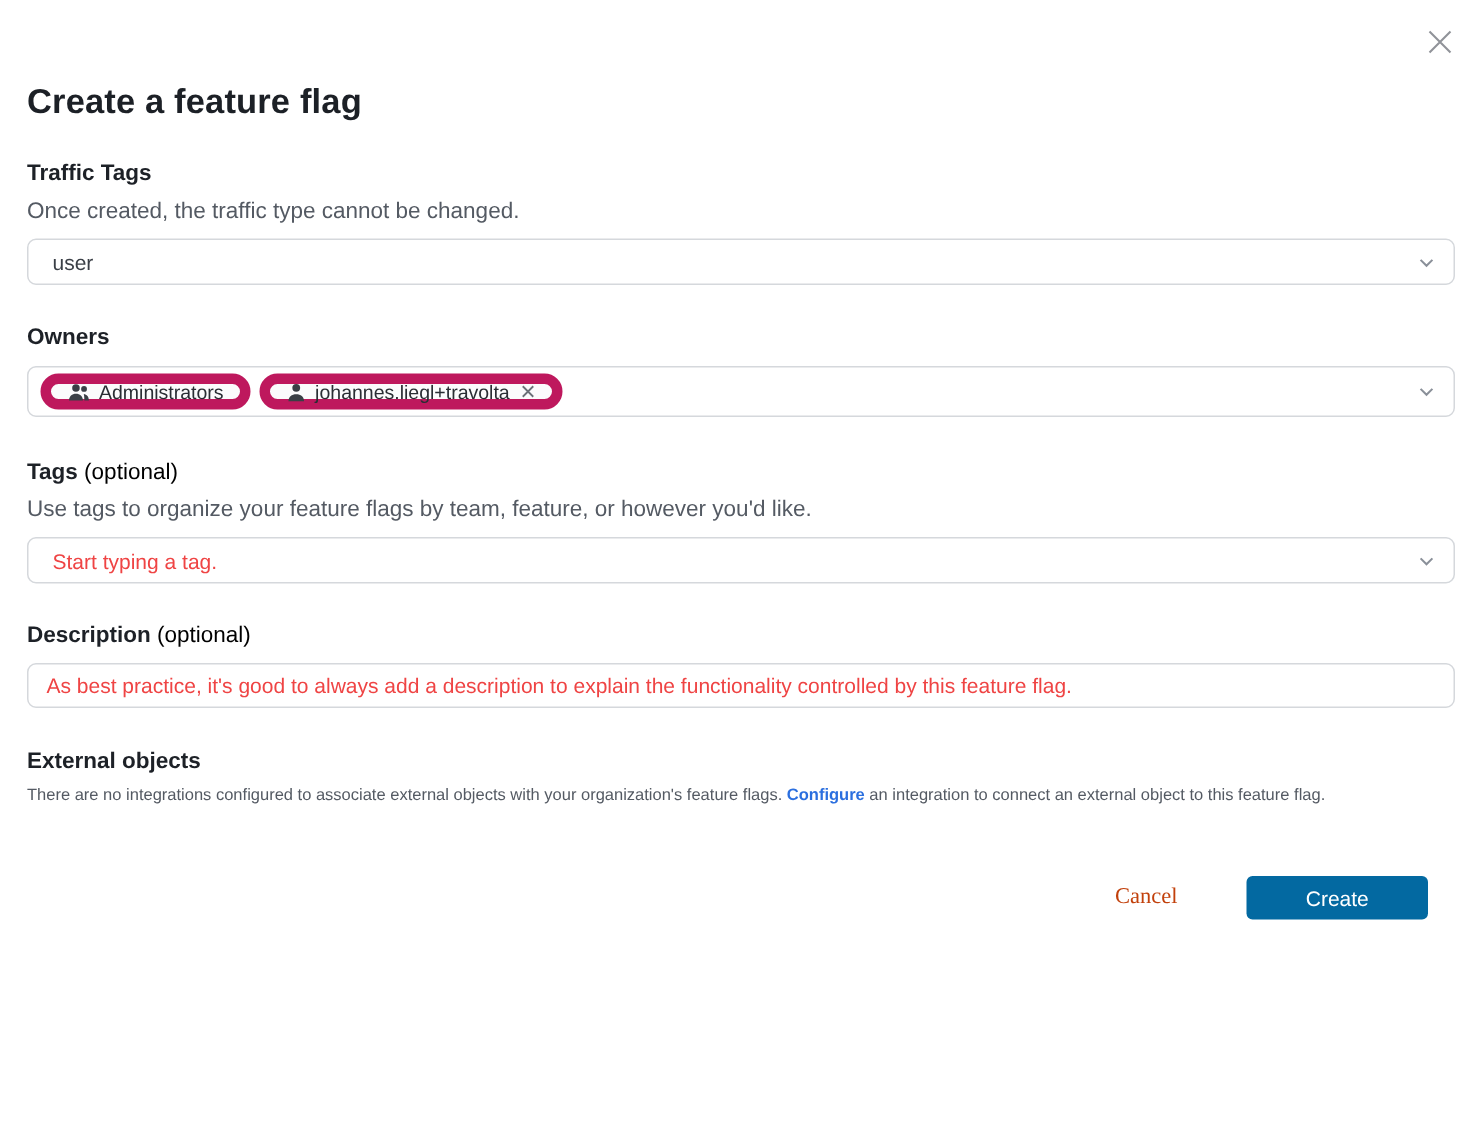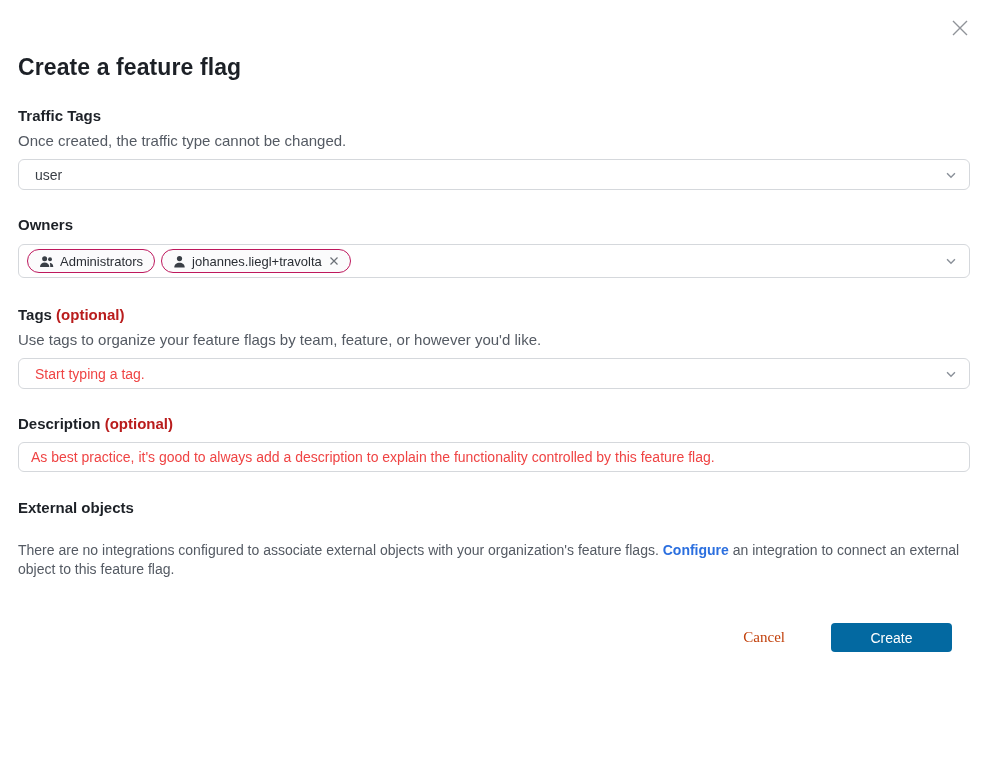--- a/index.html
+++ b/index.html
@@ -21,21 +21,21 @@
     display: flex; align-items: center; justify-content: center;
     cursor: pointer; background: none; border: none;
   }
 
   h1.title { font-size: 23px; font-weight: 700; letter-spacing: 0.1px; color: #1c2026; }
 
   .group { margin-top: 25px; }
   .group.first { margin-top: 27px; }
 
   .field-label { font-size: 15px; font-weight: 700; color: #1d2127; line-height: 19px; }
-  .optional { font-weight: 700; color: #b91c1c; text-align: center; }
+  .optional { font-weight: 400; color: #000000; text-align: center; }
   .helper { font-size: 15px; color: #545a63; line-height: 19px; margin-top: 6px; }
 
   .input-box {
     margin-top: 9px;
     width: 952px;
     background: #fff;
     border: 1px solid #d5d8dc;
     border-radius: 6px;
     display: flex; align-items: center;
     padding: 0 12px;
@@ -56,31 +56,31 @@
   .placeholder { color: #ef4444; font-size: 14px; }
   .select-value { color: #3a3f46; font-size: 14px; }
 
   .chevron { position: absolute; right: 11px; top: 50%; transform: translateY(-50%); display: flex; }
 
   .chips { display: flex; align-items: center; gap: 6px; }
   .chip {
     display: flex; align-items: center; gap: 6px;
     height: 24px;
     padding: 0 11px;
-    border: 1px solid #be185d;
+    border: 7px solid #be185d;
     border-radius: 12px;
     background: #fbfbfc;
     font-size: 13px; color: #2a2e34;
     cursor: default;
   }
   .chip .remove { display: flex; align-items: center; margin-left: 1px; cursor: pointer; }
 
   .external-text {
-    margin-top: 24px;
-    font-size: 14px; color: #545a63; line-height: 19px;
+    margin-top: 4px;
+    font-size: 11px; color: #545a63; line-height: 19px;
     width: 950px;
   }
   .link { color: #2b6fdf; font-weight: 700; text-decoration: none; cursor: pointer; }
 
   .footer {
     margin-top: 44px;
     display: flex; align-items: center; justify-content: flex-end;
     gap: 46px;
     padding-right: 18px;
   }

